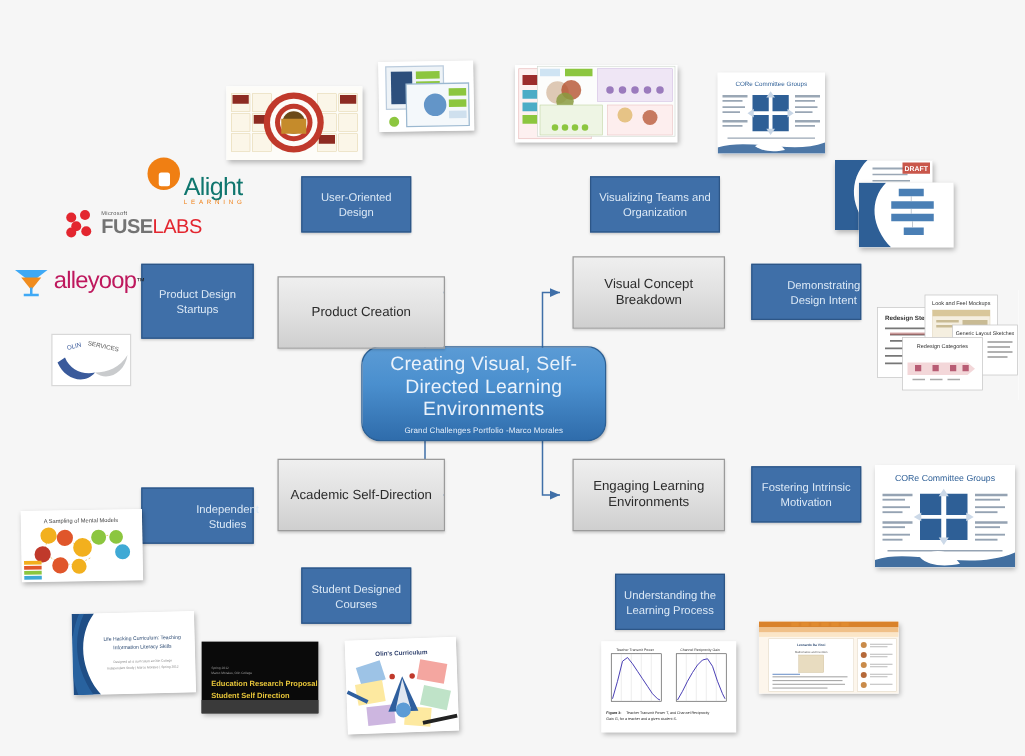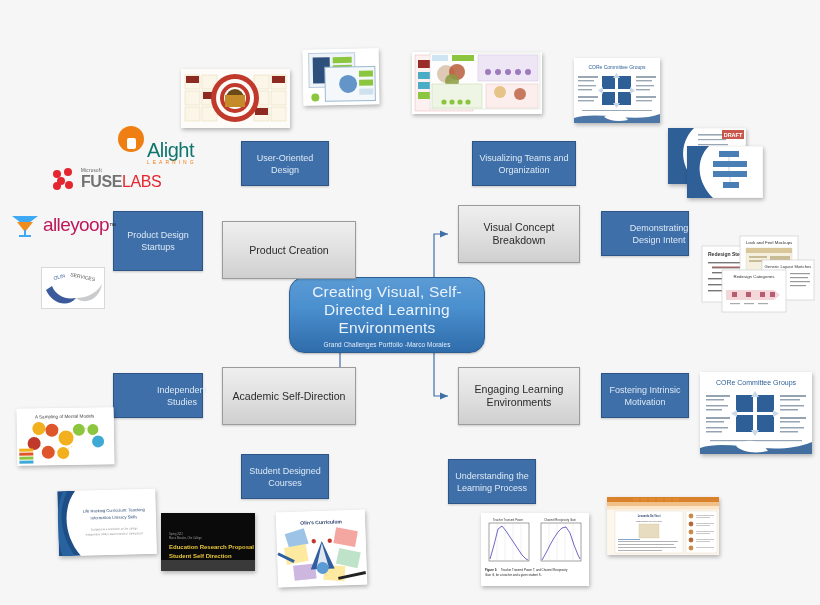--- a/index.html
+++ b/index.html
@@ -125,33 +125,33 @@
   </div>
 
   <div class="abs blue-node" style="left:472px;top:141px;width:104px;height:45px;">
     <span>Visualizing Teams and Organization</span>
   </div>
 
   <div class="abs blue-node" style="left:601px;top:211px;width:88px;height:45px;padding-left:28px;">
     <span>Demonstrating Design Intent</span>
   </div>
 
-  <div class="abs blue-node" style="left:113px;top:373px;width:90px;height:45px;padding-left:48px;">
+  <div class="abs blue-node" style="left:113px;top:390px;width:90px;height:45px;padding-left:48px;">
     <span>Independent Studies</span>
   </div>
 
   <div class="abs blue-node" style="left:241px;top:454px;width:88px;height:45px;justify-content:flex-end;">
     <span>Student Designed Courses</span>
   </div>
 
   <div class="abs blue-node" style="left:601px;top:373px;width:88px;height:45px;">
     <span>Fostering  Intrinsic Motivation</span>
   </div>
 
-  <div class="abs blue-node" style="left:448px;top:459px;width:88px;height:45px;">
+  <div class="abs blue-node" style="left:492px;top:459px;width:88px;height:45px;">
     <span>Understanding the Learning Process</span>
   </div>
 
   <div class="abs logo" style="left:118px;top:124px;width:80px;height:30px;">
     <div class="alight-sun"></div>
     <div style="margin-left:3px;">
       <div class="alight-word">Alight</div>
       <div class="alight-sub">LEARNING</div>
     </div>
   </div>

